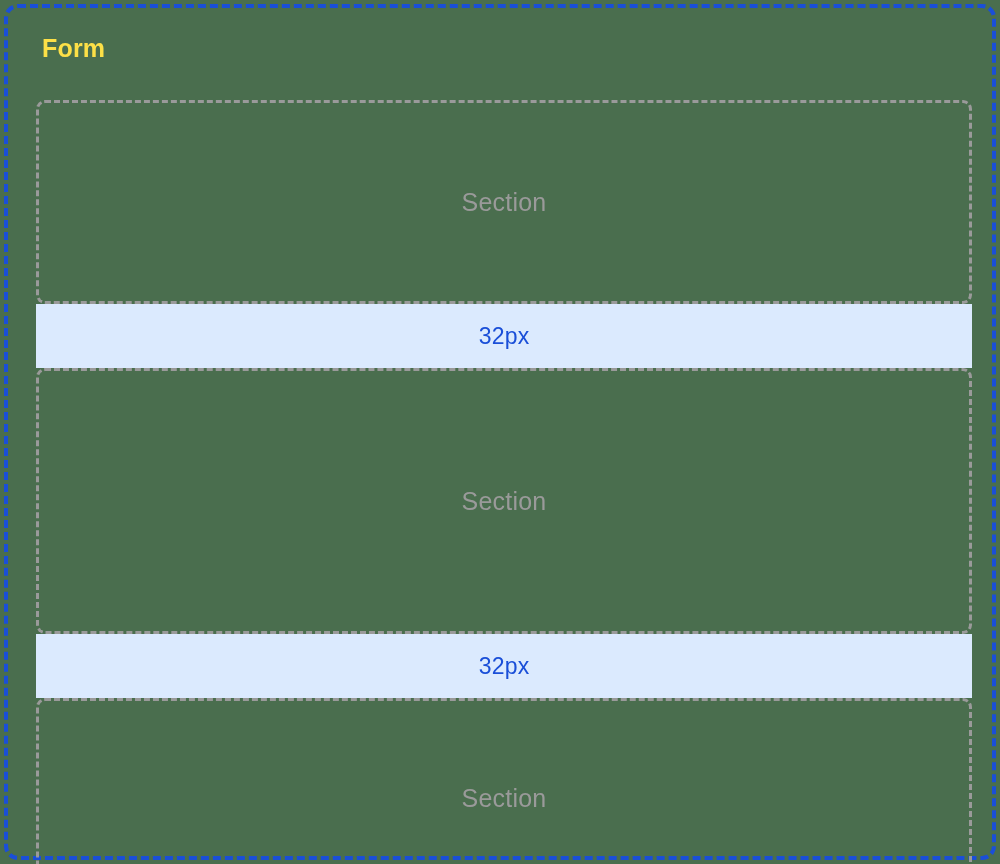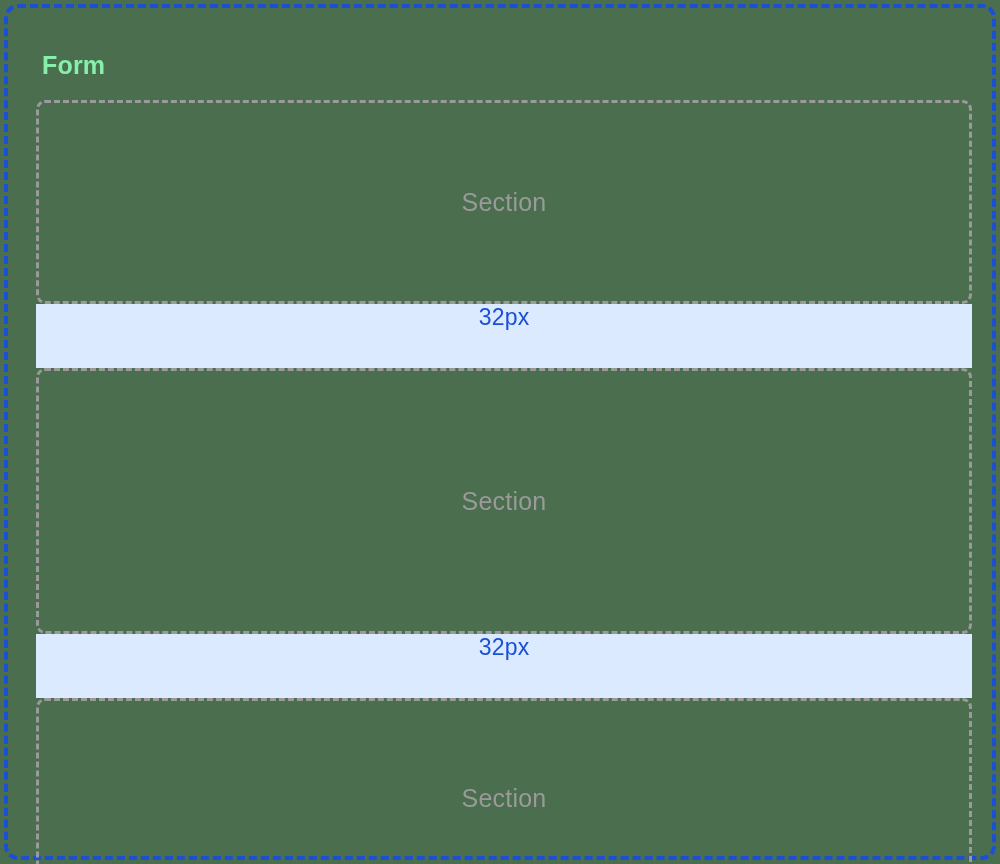--- a/index.html
+++ b/index.html
@@ -21,24 +21,24 @@
     width: 992px;
     height: 856px;
     box-sizing: border-box;
     border: 4px dashed #1a4fd8;
     border-radius: 14px;
   }
 
   .form-title {
     position: absolute;
     left: 34px;
-    top: 45px;
+    top: 28px;
     font-size: 25px;
     font-weight: bold;
-    color: #86efac;
+    color: #fde047;
     letter-spacing: 0.2px;
     line-height: 1;
   }
 
   .stack {
     position: absolute;
     left: 28px;
     top: 92px;
     width: 936px;
   }
@@ -55,21 +55,21 @@
   .section-label {
     font-size: 25px;
     font-weight: normal;
     color: #9a9a9a;
     letter-spacing: 0.2px;
   }
 
   .spacer-band {
     background: #dbeafe;
     display: flex;
-    align-items: flex-start;
+    align-items: center;
     justify-content: center;
   }
 
   .spacer-label {
     font-size: 23px;
     font-weight: normal;
     color: #1a4fd8;
     letter-spacing: 0.2px;
   }
 </style>

